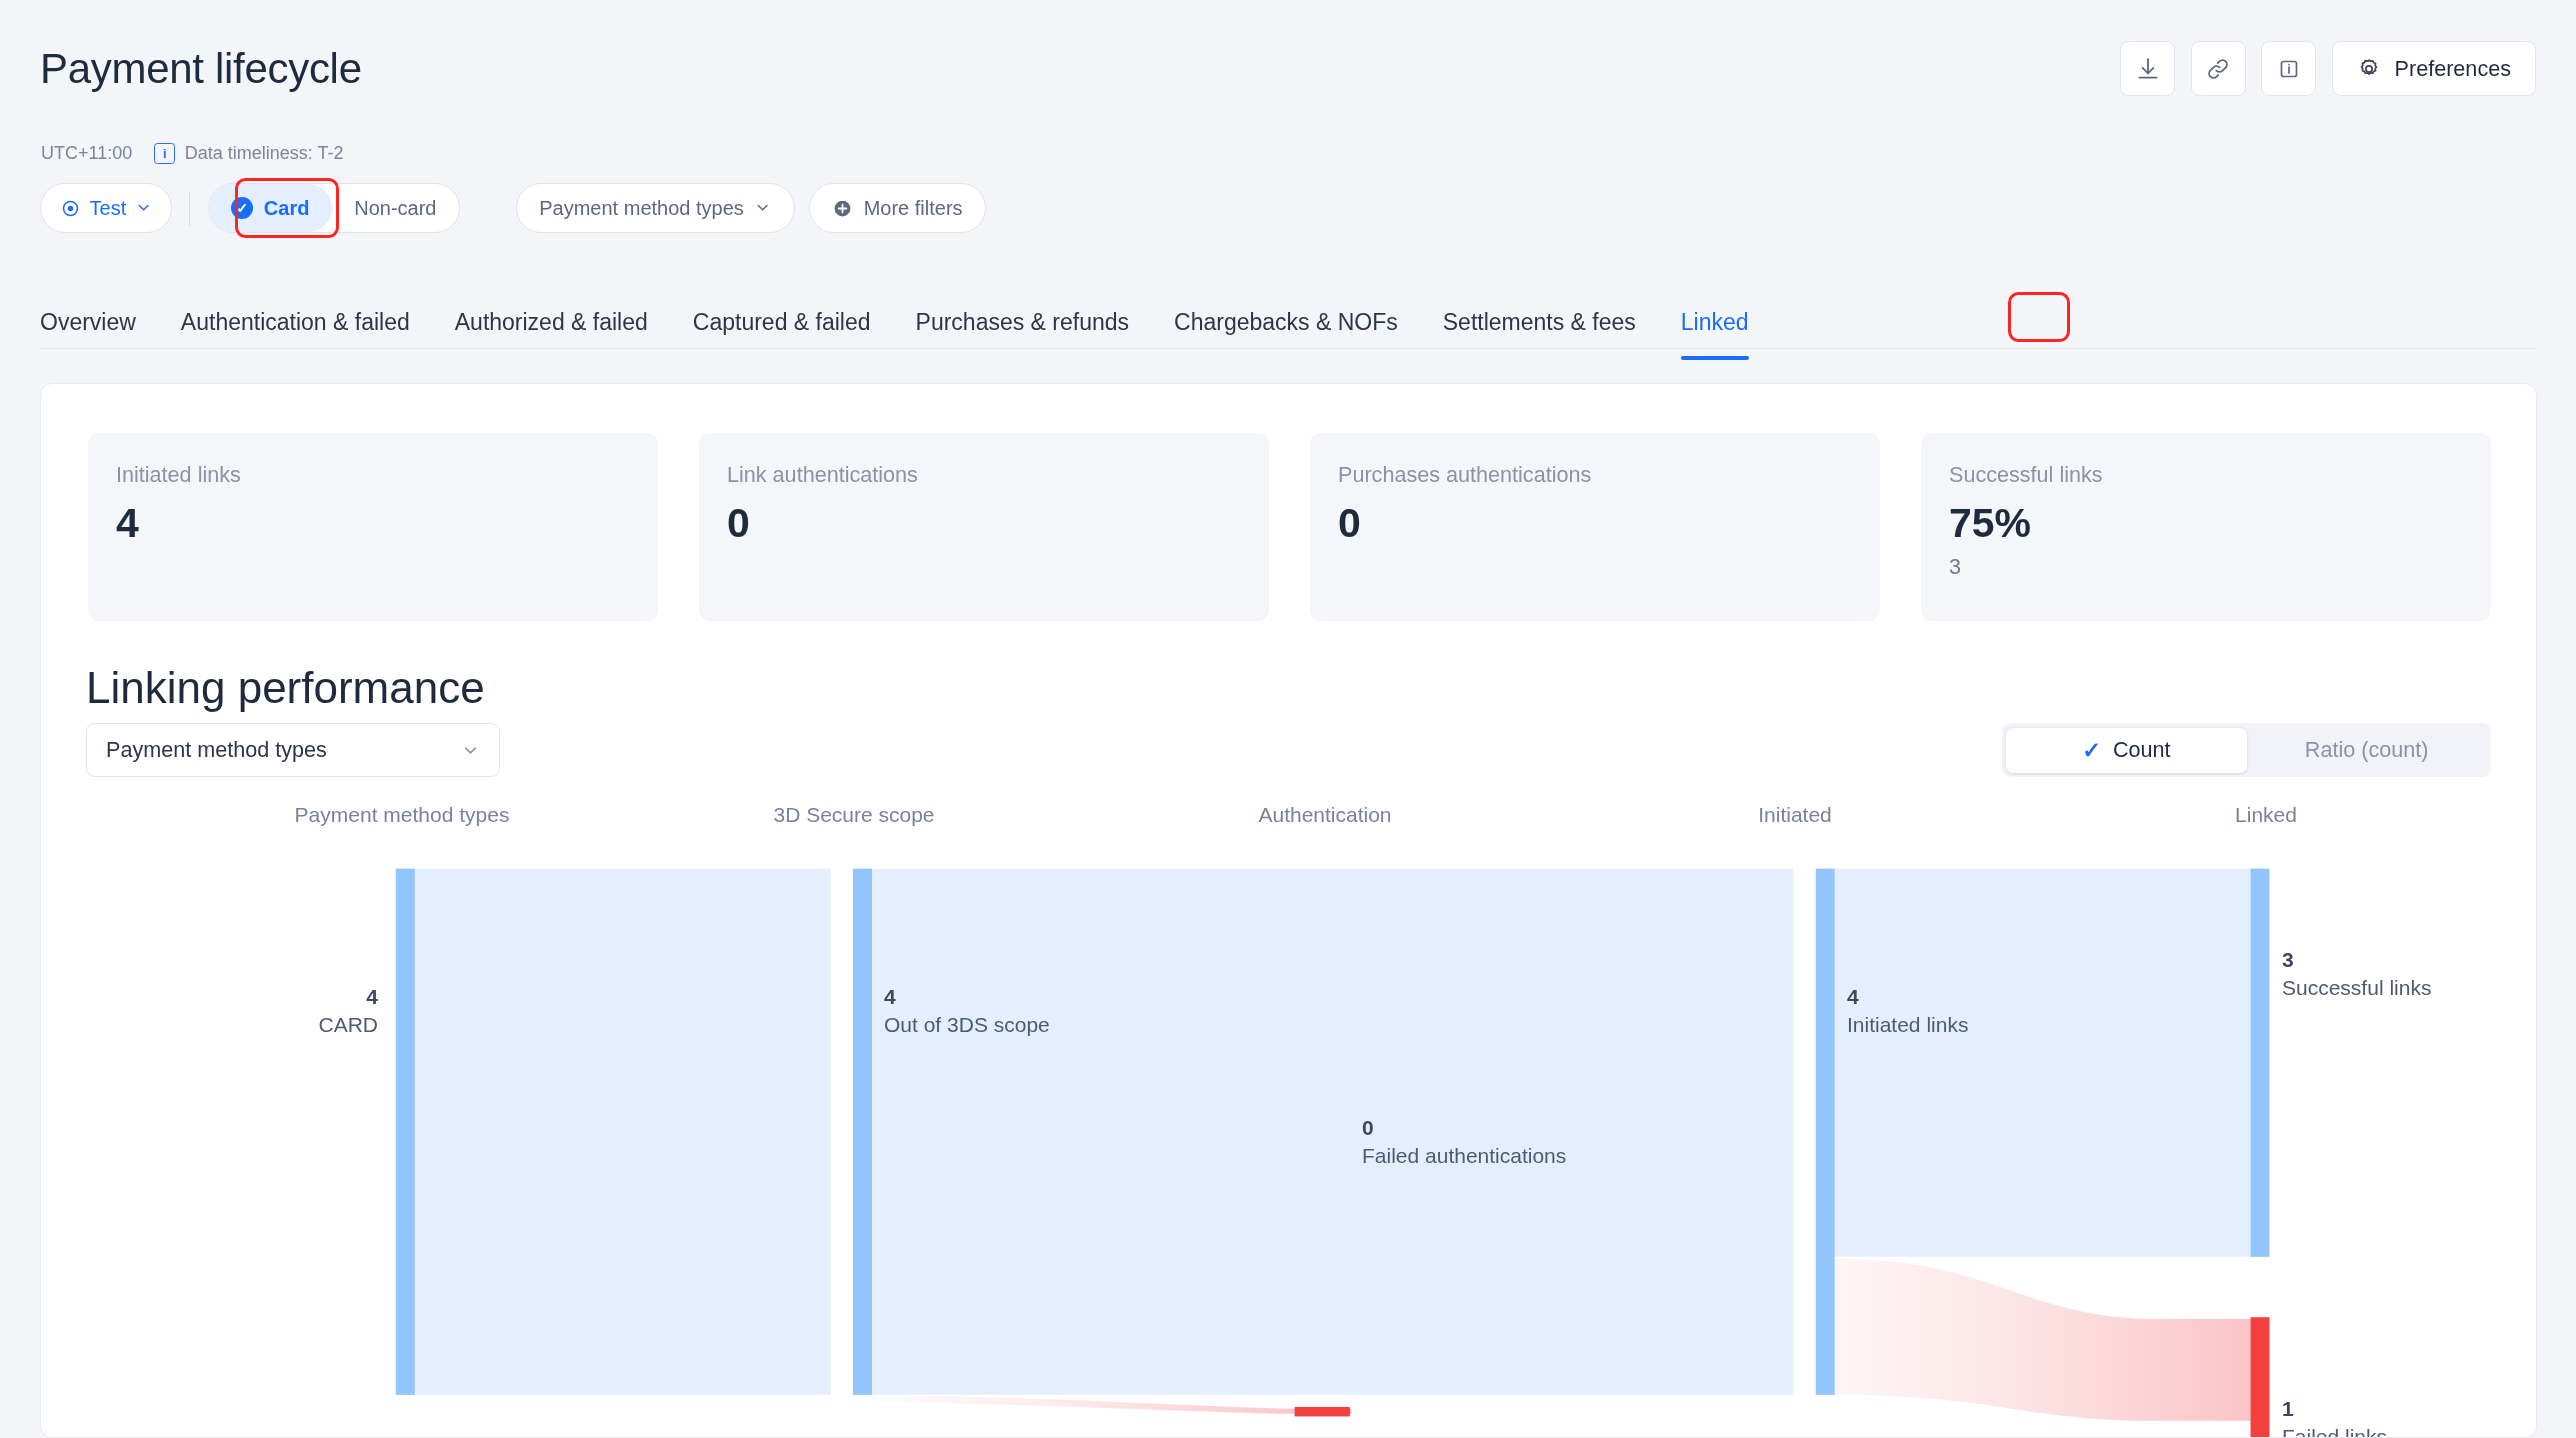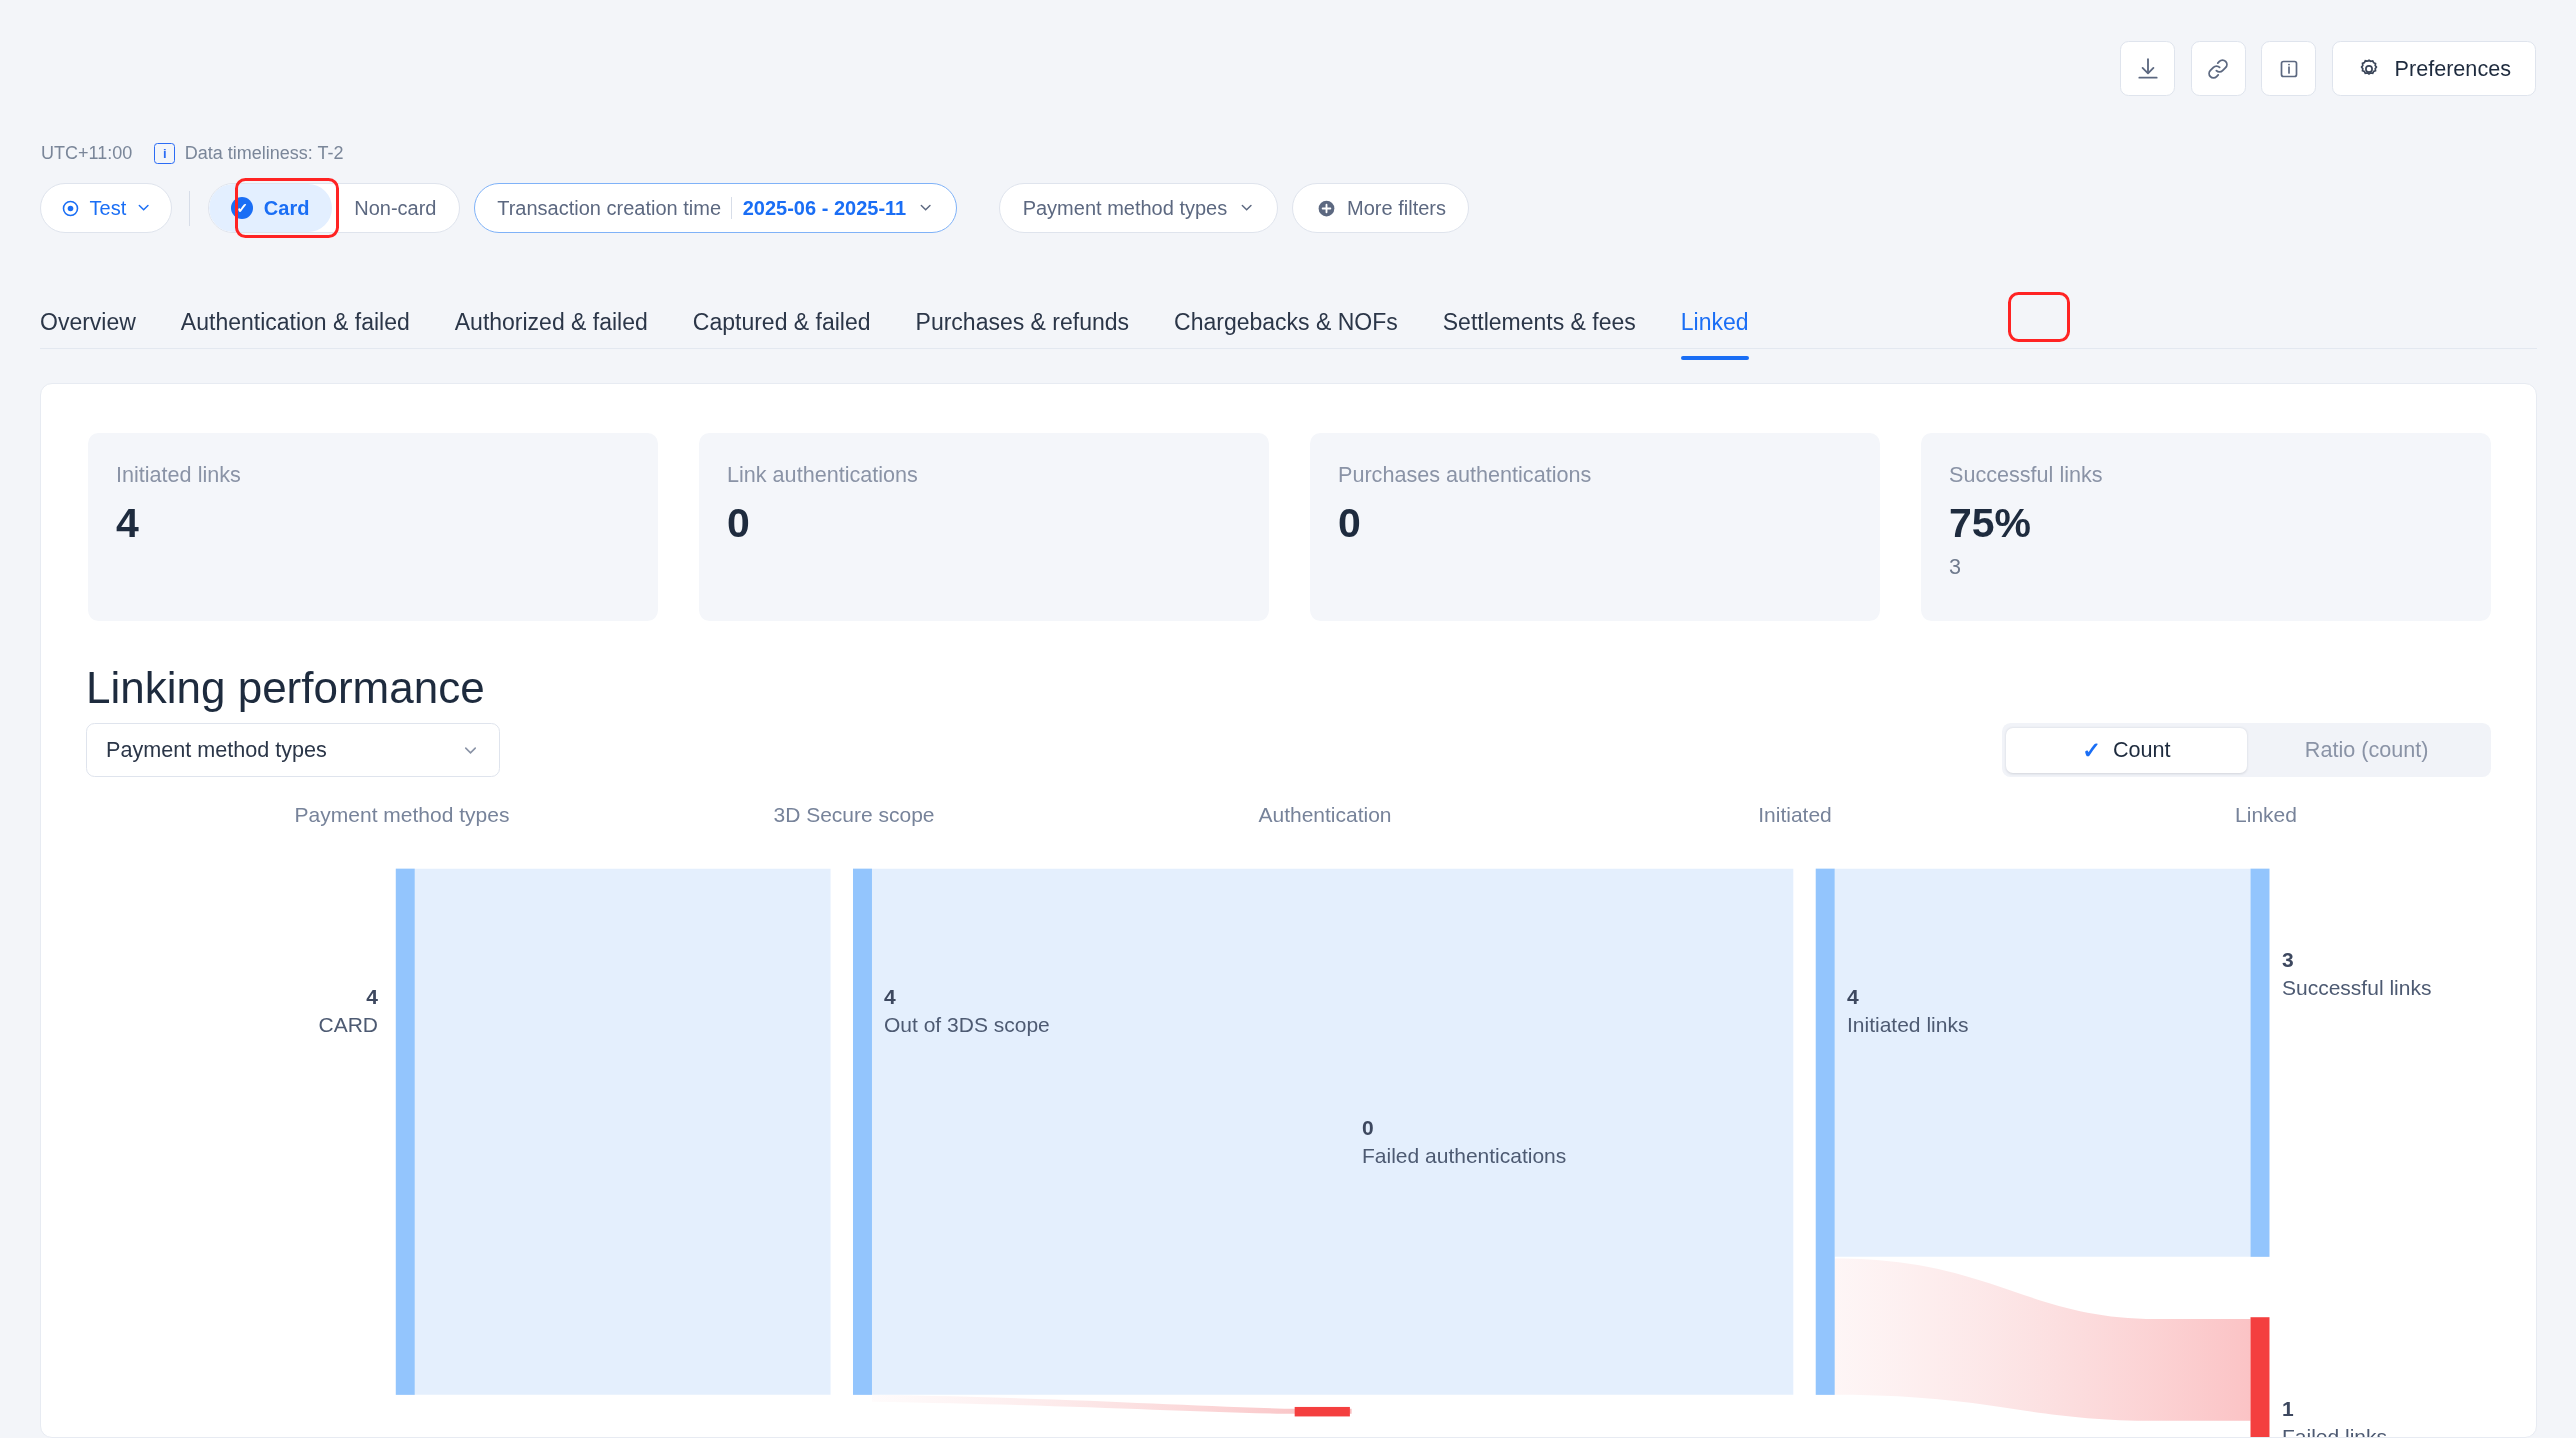--- a/index.html
+++ b/index.html
@@ -125,20 +125,21 @@
   .nlabel { position: absolute; font-size: 21px; color: #4d5a72; line-height: 1.32; white-space: nowrap; }
   .nlabel .num { font-weight: 700; color: #3d485f; display: block; }
   .nlabel.right-al { text-align: right; transform: translateX(-100%); }
 </style>
 </head>
 <body>
 
 <div class="page">
 
   <div class="header">
+    <div class="page-title">Payment lifecycle</div>
     <div class="subline">
       <span class="tz">UTC+11:00</span>
       <span class="timeliness-wrap">
         <span class="info-box">i</span>
         <span class="timeliness">Data timeliness: T-2</span>
       </span>
     </div>
 
     <div class="hdr-actions">
       <div class="icon-btn">
@@ -190,28 +191,20 @@
         <span class="check-dot">✓</span>
         <span>Card</span>
       </div>
       <div class="seg">
         <span>Non-card</span>
       </div>
     </div>
 
     <div class="gap"></div>
 
-    <div class="pill blue-border">
-      <span class="lbl">Transaction creation time</span>
-      <span class="sep"></span>
-      <span class="val">2025-06 - 2025-11</span>
-      <svg width="17.3" height="17.3" viewBox="0 0 24 24" fill="none" stroke="#5c6880" stroke-width="2" stroke-linecap="round">
-          <path d="M6 9l6 6 6-6"></path>
-        </svg>
-    </div>
 
     <div class="gap"></div>
 
 
     <div class="gap"></div>
 
 
     <div class="gap"></div>
 
     <div class="pill">

